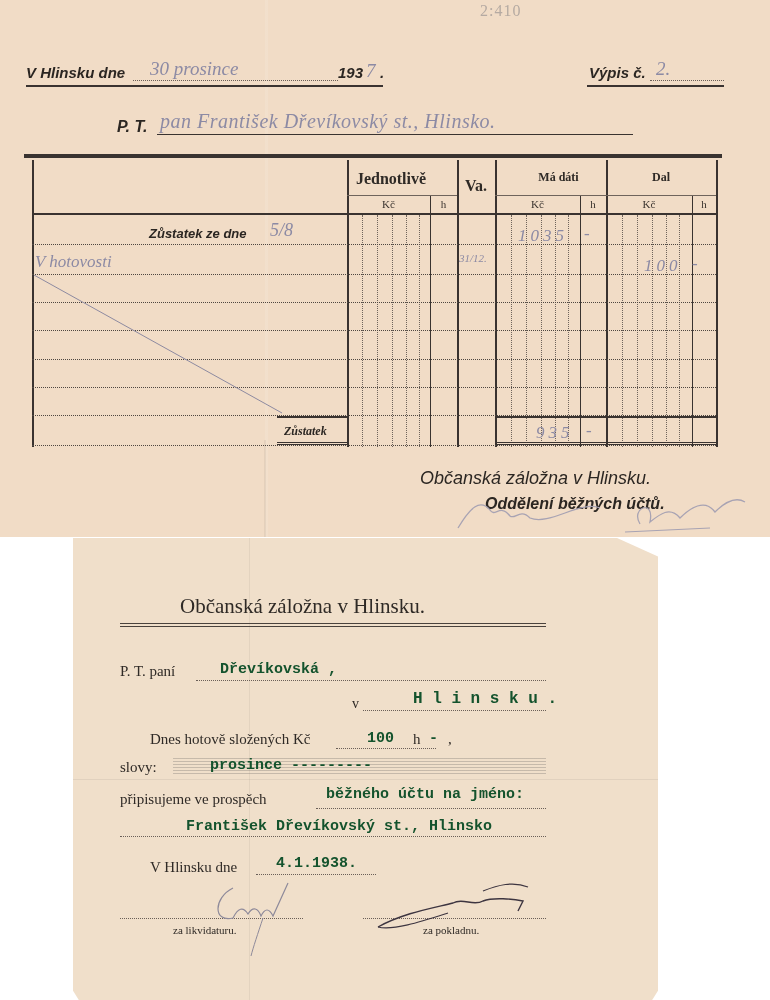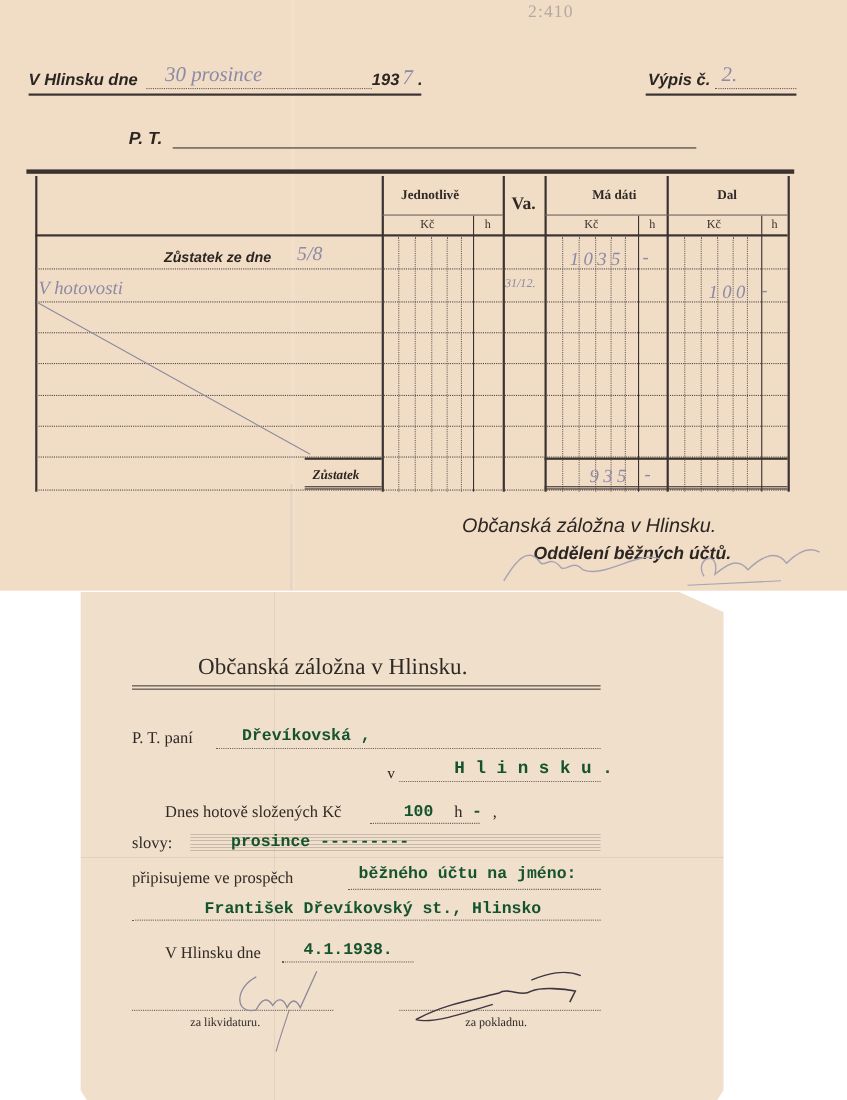--- a/index.html
+++ b/index.html
@@ -63,20 +63,21 @@
   <div class="abs hand" style="left:366px; top:60px; font-size:19px;">7</div>
   <div class="abs ital" style="left:380px; top:64px; font-size:15px;">.</div>
   <div class="underline-solid" style="left:26px; top:85px; width:357px;"></div>
 
   <div class="abs ital" style="left:589px; top:64px; font-size:15px;">Výpis č.</div>
   <div class="dots" style="left:650px; top:80px; width:74px;"></div>
   <div class="abs hand" style="left:656px; top:58px; font-size:19px;">2.</div>
   <div class="underline-solid" style="left:587px; top:85px; width:137px;"></div>
 
   <div class="abs ital" style="left:117px; top:118px; font-size:16px;">P. T.</div>
+  <div class="abs hand" style="left:160px; top:110px; font-size:20px; letter-spacing:0.5px;">pan František Dřevíkovský st., Hlinsko.</div>
   <div class="underline-solid" style="left:157px; top:134px; width:476px; border-top-width:1.5px;"></div>
 
   <div class="tbl-topbar"></div>
   <div class="tbl">
 
     <div class="vline" style="left:0; height:287px;"></div>
     <div class="vline" style="left:315px; height:287px;"></div>
     <div class="vline" style="left:425px; height:287px;"></div>
     <div class="vline" style="left:463px; height:287px;"></div>
     <div class="vline" style="left:574px; height:287px;"></div>
@@ -99,21 +100,21 @@
     <div class="vdot" style="left:590px; top:55px; height:232px;"></div>
     <div class="vdot" style="left:605px; top:55px; height:232px;"></div>
     <div class="vdot" style="left:620px; top:55px; height:232px;"></div>
     <div class="vdot" style="left:634px; top:55px; height:232px;"></div>
     <div class="vdot" style="left:647px; top:55px; height:232px;"></div>
 
     <div class="hthin" style="left:315px; top:35px; width:110px;"></div>
     <div class="hthin" style="left:463px; top:35px; width:221px;"></div>
     <div class="hline" style="left:0; top:53px; width:684px;"></div>
 
-    <div class="th" style="left:315px; top:10px; width:88px; font-size:12px;">Jednotlivě</div>
+    <div class="th" style="left:315px; top:10px; width:88px; font-size:16px;">Jednotlivě</div>
     <div class="th" style="left:425px; top:17px; width:38px; font-size:16px;">Va.</div>
     <div class="th" style="left:463px; top:10px; width:127px; font-size:12px;">Má dáti</div>
     <div class="th" style="left:574px; top:10px; width:110px; font-size:12px;">Dal</div>
     <div class="th-sub" style="left:315px; top:38px; width:83px;">Kč</div>
     <div class="th-sub" style="left:398px; top:38px; width:27px;">h</div>
     <div class="th-sub" style="left:463px; top:38px; width:85px;">Kč</div>
     <div class="th-sub" style="left:548px; top:38px; width:26px;">h</div>
     <div class="th-sub" style="left:574px; top:38px; width:86px;">Kč</div>
     <div class="th-sub" style="left:660px; top:38px; width:24px;">h</div>
 

